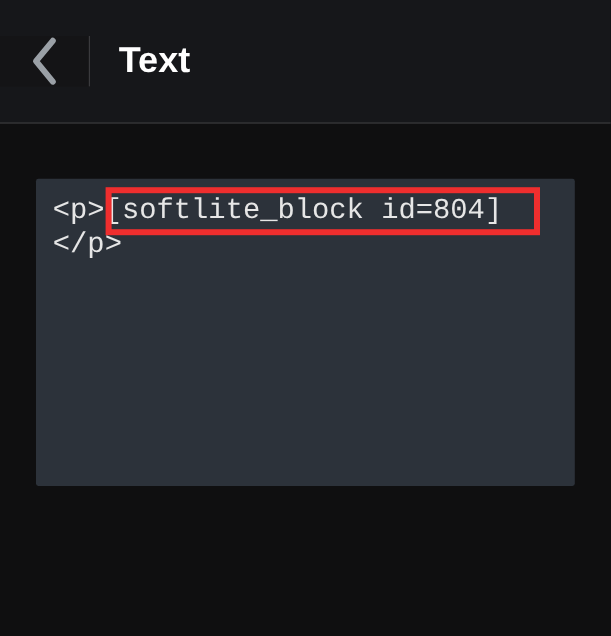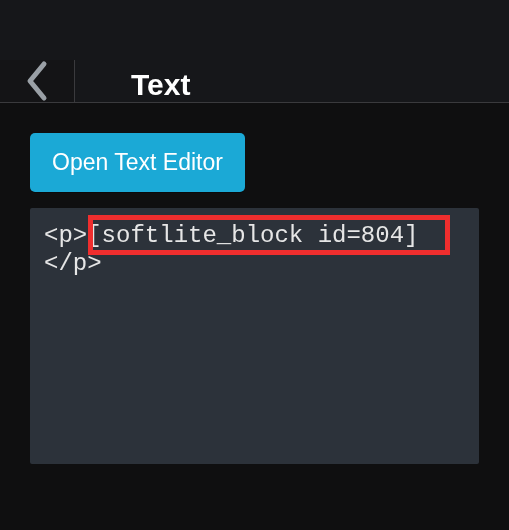--- a/index.html
+++ b/index.html
@@ -8,25 +8,24 @@
     width: 509px;
     height: 530px;
     background: #0f0f10;
     font-family: -apple-system, BlinkMacSystemFont, "Segoe UI", Helvetica, Arial, sans-serif;
     color: #ffffff;
     overflow: hidden;
   }
 
   .header {
     display: flex;
-    align-items: flex-end;
+    align-items: center;
     height: 102px;
     border-bottom: 1px solid #3a3a3d;
     background: #16171a;
-    gap: 32px;
   }
 
   .back-cell {
     width: 74px;
     display: flex;
     align-items: center;
     justify-content: center;
     border-right: 1px solid #3a3a3d;
     cursor: pointer;
     background: #141416;
@@ -115,21 +114,20 @@
       <polyline points="20,4 6,21 20,38" fill="none" stroke="#9aa0a6" stroke-width="5" stroke-linecap="round" stroke-linejoin="round"></polyline>
     </svg>
   </div>
   <div class="title-cell">
     <span class="title">Text</span>
   </div>
 </div>
 
 <div class="body">
 
-  <button class="open-editor-btn">Open Text Editor</button>
 
   <div class="code-area-wrap">
     <div class="code-line1">
       <span>&lt;p&gt;</span><span>[softlite_block id=804]</span>
     </div>
     <div class="code-line2">
       <span>&lt;/p&gt;</span>
     </div>
     <div class="highlight-box"></div>
   </div>

